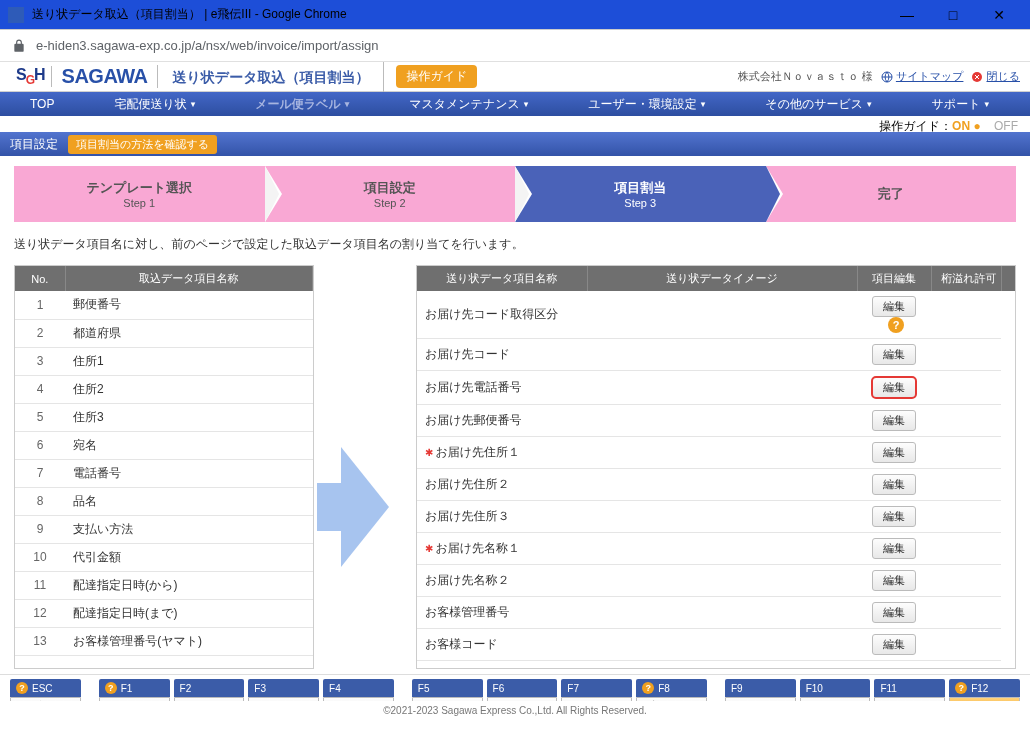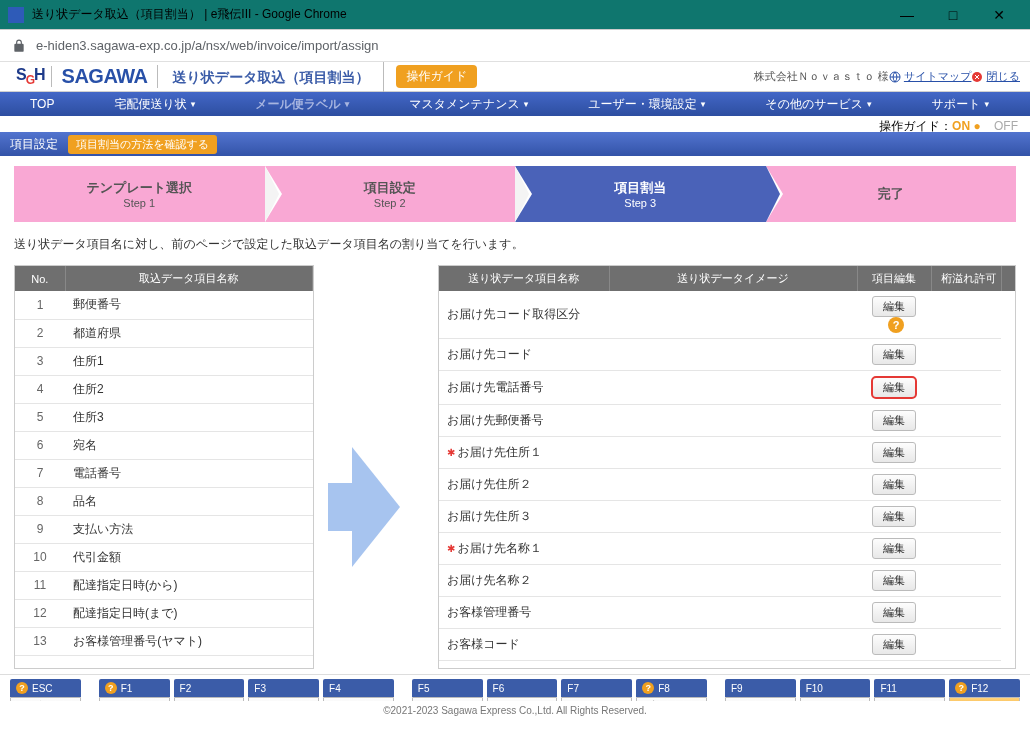--- a/index.html
+++ b/index.html
@@ -1,35 +1,35 @@
 <!DOCTYPE html>
 <html><head>
 <meta charset="utf-8">
 <style>
 * { margin: 0; padding: 0; box-sizing: border-box; font-family: "Meiryo", "MS PGothic", sans-serif; }
 body { font-size: 12px; background: #fff; overflow: hidden; width: 1030px; height: 737px; position: relative; }
 
 
-.os-titlebar { height: 30px; background: #0f766e; border-bottom: 1px solid #ccc; display: flex; align-items: center; padding: 0 8px; }
+.os-titlebar { height: 30px; background: #1d4ed8; border-bottom: 1px solid #ccc; display: flex; align-items: center; padding: 0 8px; }
 .os-titlebar .favicon { width: 16px; height: 16px; background: #2e5bb8; margin-right: 8px; display: inline-block; }
 .os-titlebar .title { flex: 1; font-size: 12px; color: #000; }
 .os-titlebar .win-btn { width: 46px; height: 30px; display: flex; align-items: center; justify-content: center; font-size: 14px; color: #000; cursor: pointer; font-family: "Segoe UI Symbol", sans-serif; }
 
 .addrbar { height: 32px; background: #fff; display: flex; align-items: center; padding: 0 12px; border-bottom: 1px solid #e0e0e0; }
 .addrbar .lock { width: 14px; height: 14px; margin-right: 10px; }
 .addrbar .url { font-size: 13px; color: #5f6368; }
 
 
 .app-header { height: 30px; background: #fff; display: flex; align-items: center; padding: 0 10px; border-bottom: 1px solid #d0d0d0; }
 .brand-sgh { font-weight: bold; color: #1e3a8a; font-size: 16px; padding: 0 6px; border-right: 1px solid #bbb; letter-spacing: -1px; }
 .brand-sgh .g { color: #e53935; font-size: 12px; vertical-align: sub; }
 .brand-sagawa { font-weight: bold; color: #2850a8; font-size: 20px; letter-spacing: -0.5px; padding: 0 10px; border-right: 1px solid #bbb; }
 .page-title { padding: 0 14px; color: #3b5ca8; font-size: 14px; font-weight: bold; border-right: 1px solid #bbb; line-height: 30px; }
 .op-guide-btn { margin-left: 12px; background: #f0a020; color: #fff; font-size: 12px; padding: 3px 10px; border-radius: 4px; border: none; cursor: pointer; }
-.header-right { margin-left: auto; display: flex; align-items: center; gap: 0; font-size: 11px; }
+.header-right { margin-left: auto; display: flex; align-items: center; gap: 8px; font-size: 11px; }
 .header-right .company { color: #555; }
 .header-right a { color: #2850a8; text-decoration: underline; cursor: pointer; }
 .header-right .globe { width: 12px; height: 12px; display: inline-block; vertical-align: middle; }
 .header-right .x-circ { width: 12px; height: 12px; display: inline-block; vertical-align: middle; }
 
 
 .main-nav { height: 24px; background: linear-gradient(#4367c7, #2d4ea0); display: flex; align-items: stretch; }
 .main-nav .nav-item { color: #fff; font-size: 12px; display: flex; align-items: center; padding: 0 30px; cursor: pointer; white-space: nowrap; }
 .main-nav .nav-item.disabled { color: #a7b5e0; font-weight: bold; }
 .main-nav .caret { margin-left: 4px; font-size: 9px; }
@@ -50,21 +50,21 @@
 .stepper .step .t1 { font-size: 13px; font-weight: bold; }
 .stepper .step .t2 { font-size: 11px; }
 .stepper .step::after { content: ''; position: absolute; right: -14px; top: 0; width: 0; height: 0; border-top: 28px solid transparent; border-bottom: 28px solid transparent; border-left: 14px solid #f4f4f4; z-index: 2; }
 .stepper .step::before { content: ''; position: absolute; right: -17px; top: 0; width: 0; height: 0; border-top: 28px solid transparent; border-bottom: 28px solid transparent; border-left: 17px solid #fff; z-index: 1; }
 .stepper .step.active::after { border-left-color: #4a62b8; }
 .stepper .step:last-child::after, .stepper .step:last-child::before { display: none; }
 
 .desc { padding: 4px 14px 12px; font-size: 12px; color: #333; }
 
 
-.tables { display: flex; padding: 0 14px; gap: 12px; height: 404px; }
+.tables { display: flex; padding: 0 14px; gap: 1px; height: 404px; }
 .left-tbl { width: 300px; }
 .arrow-col { width: 100px; display: flex; align-items: center; justify-content: center; padding-top: 80px; }
 .right-tbl { flex: 1; }
 
 .tbl-wrap { border: 1px solid #ccc; height: 100%; overflow-y: auto; overflow-x: hidden; position: relative; }
 .tbl-wrap::-webkit-scrollbar { width: 16px; }
 .tbl-wrap::-webkit-scrollbar-track { background: #f0f0f0; }
 .tbl-wrap::-webkit-scrollbar-thumb { background: #c0c0c0; border-radius: 2px; }
 
 table { width: 100%; border-collapse: collapse; }

